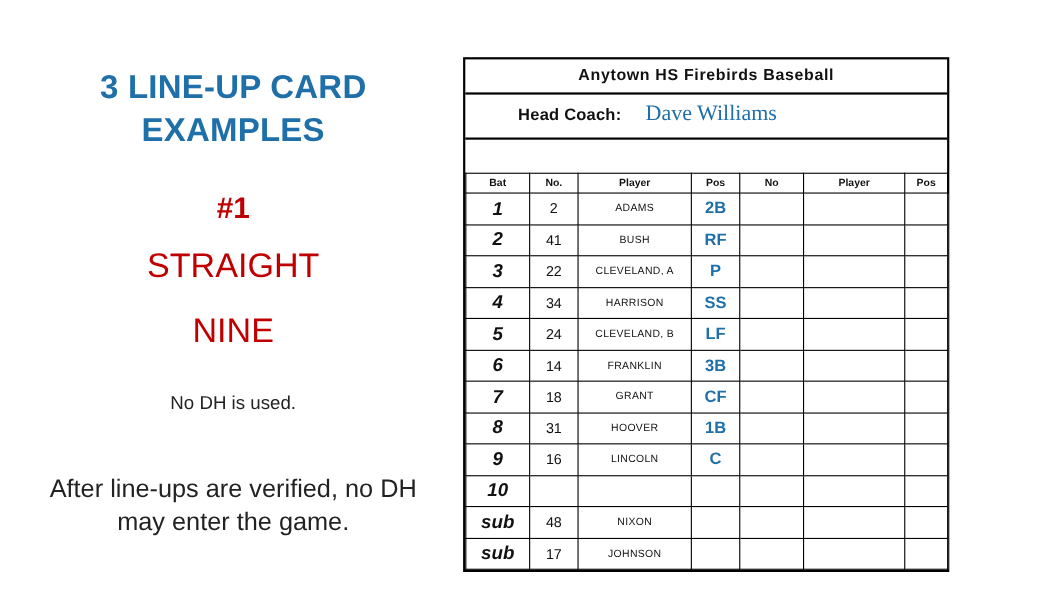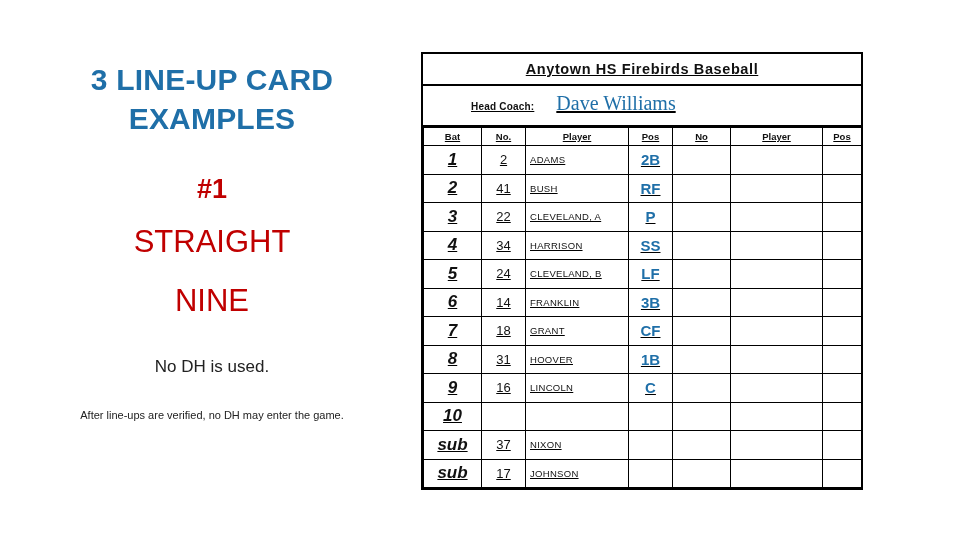--- a/index.html
+++ b/index.html
@@ -54,74 +54,74 @@
     color: #C00000;
     margin: 12px;
   }
   .note-1 {
     margin-top: 32px;
     font-size: 17px;
     line-height: 22px;
     color: #222222;
   }
   .note-2 {
-    margin-top: 22px;
-    font-size: 11px;
+    margin-top: 51px;
+    font-size: 23px;
     line-height: 30px;
     color: #222222;
   }
 
   
   .card {
     position: absolute;
     left: 421px;
     top: 52px;
     width: 442px;
     border: 2px solid #000000;
     box-sizing: border-box;
     background: #ffffff;
-    text-decoration: underline;
   }
   .card-header {
     border-bottom: 2px solid #000000;
     text-align: center;
     padding: 7px 0 7px 0;
     font-weight: bold;
     font-size: 14.5px;
     letter-spacing: 0.6px;
     color: #111111;
   }
   .coach-row {
     border-bottom: 2px solid #000000;
     padding: 6px 0 7px 14px;
     display: flex;
     align-items: baseline;
     height: 26px;
     box-sizing: content-box;
   }
   .coach-label {
-    font-size: 10px;
+    font-size: 15px;
     font-weight: bold;
     color: #111111;
     letter-spacing: 0.2px;
     white-space: nowrap;
     padding-left: 34px;
   }
   .coach-name {
     font-family: "Liberation Serif", serif;
     font-size: 20px;
     color: #1F6FA8;
     margin-left: 22px;
     white-space: nowrap;
   }
 
   table.lineup {
     border-collapse: collapse;
     width: 100%;
     table-layout: fixed;
+    margin-top: 30px;
   }
   table.lineup th,
   table.lineup td {
     border: 1px solid #000000;
     box-sizing: border-box;
   }
   table.lineup th {
     font-size: 9.5px;
     font-weight: bold;
     color: #111111;
@@ -148,21 +148,21 @@
     font-weight: bold;
     font-size: 17px;
     color: #111111;
   }
   .cell-no {
     text-align: center;
     font-size: 13px;
     color: #111111;
   }
   .cell-player {
-    text-align: left;
+    text-align: center;
     font-size: 9.5px;
     color: #111111;
     letter-spacing: 0.3px;
     padding-left: 6px;
   }
   .cell-pos {
     text-align: center;
     font-weight: bold;
     font-size: 15px;
     color: #1F6FA8;
@@ -302,21 +302,21 @@
             <td class="cell-bat">10</td>
             <td class="cell-no"></td>
             <td class="cell-player"></td>
             <td class="cell-pos"></td>
             <td class="cell-no cell-empty"></td>
             <td class="cell-player cell-empty"></td>
             <td class="cell-pos cell-empty"></td>
           </tr>
           <tr>
             <td class="cell-bat">sub</td>
-            <td class="cell-no">37</td>
+            <td class="cell-no">48</td>
             <td class="cell-player">NIXON</td>
             <td class="cell-pos"></td>
             <td class="cell-no cell-empty"></td>
             <td class="cell-player cell-empty"></td>
             <td class="cell-pos cell-empty"></td>
           </tr>
           <tr>
             <td class="cell-bat">sub</td>
             <td class="cell-no">17</td>
             <td class="cell-player">JOHNSON</td>

